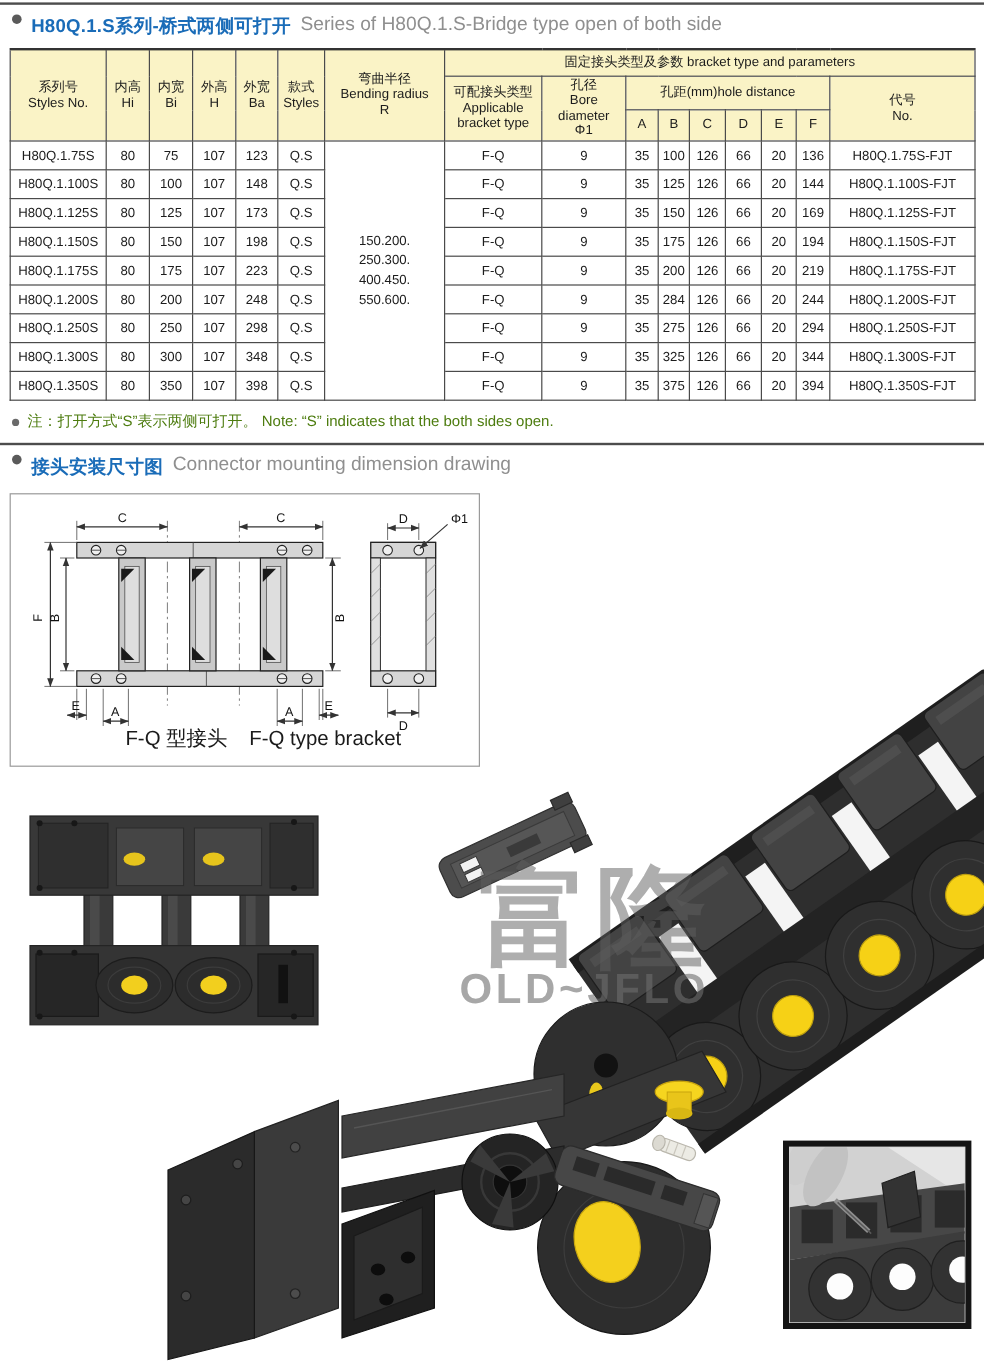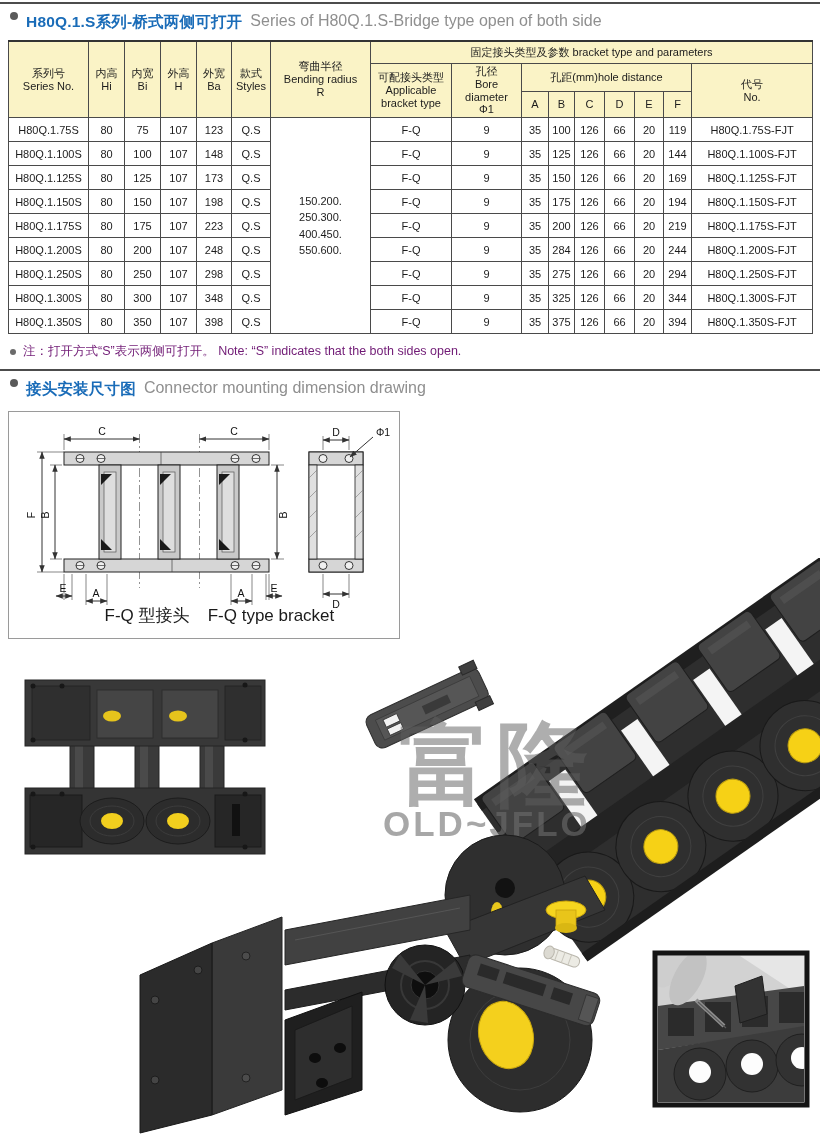--- a/index.html
+++ b/index.html
@@ -20,21 +20,21 @@
     border:1px solid #4a4a4a;border-top:2px solid #333;
   }
   .spec th,.spec td{border:1px solid #4a4a4a;text-align:center;vertical-align:middle;padding:0 1px;overflow:hidden;}
   .spec thead th{background:#faf3c6;font-weight:normal;line-height:1.18;}
   .spec tr.h1 th{height:21px;}
   .spec tr.h2 th{height:27px;}
   .spec tr.h3 th{height:25px;}
   .spec td{height:23px;background:#fff;}
   .ml{white-space:pre-line;}
   .bending{white-space:pre-line;line-height:1.5;font-size:11px;margin-left:31px;}
-  .note{display:flex;align-items:center;gap:7px;margin:9px 0 0 10px;font-size:12.5px;color:#701a75;}
+  .note{display:flex;align-items:center;gap:7px;margin:9px 0 0 10px;font-size:12.5px;color:#4d7c0f;}
   .divider{border-top:2px solid #4c4c4c;margin-top:9px;}
   .drawing-box{width:390px;height:226px;border:1px solid #9a9a9a;margin:6px 0 0 8px;background:#fff;}
   .photos{position:absolute;left:0;top:558px;width:676px;height:582px;}
   svg text{font-family:"Liberation Sans","DejaVu Sans",sans-serif;}
 </style>
 </head>
 <body>
 
 <div class="rule-top"></div>
 
@@ -59,21 +59,21 @@
       <col style="width:26px">
       <col style="width:30px">
     <col style="width:30px">
       <col style="width:29px">
       <col style="width:28px">
       <col style="width:121px">
   </colgroup>
   <thead>
     <tr class="h1">
       <th rowspan="3" class="ml">系列号
-Series No.</th>
+Styles No.</th>
       <th rowspan="3" class="ml">内高
 Hi</th>
       <th rowspan="3" class="ml">内宽
 Bi</th>
       <th rowspan="3" class="ml">外高
 H</th>
       <th rowspan="3" class="ml">外宽
 Ba</th>
       <th rowspan="3" class="ml">款式
 Styles</th>
@@ -114,21 +114,21 @@
 250.300.
 400.450.
 550.600.</td>
     <td>F-Q</td>
     <td>9</td>
     <td>35</td>
     <td>100</td>
     <td>126</td>
     <td>66</td>
     <td>20</td>
-    <td>119</td>
+    <td>136</td>
     <td>H80Q.1.75S-FJT</td>
   </tr>
 
   <tr>
     <td>H80Q.1.100S</td>
     <td>80</td>
     <td>100</td>
     <td>107</td>
     <td>148</td>
     <td>Q.S</td>

